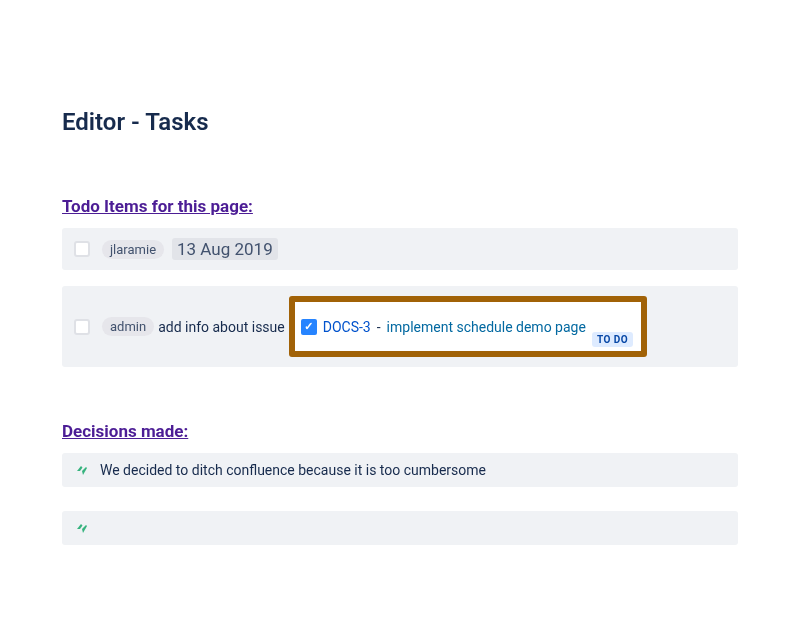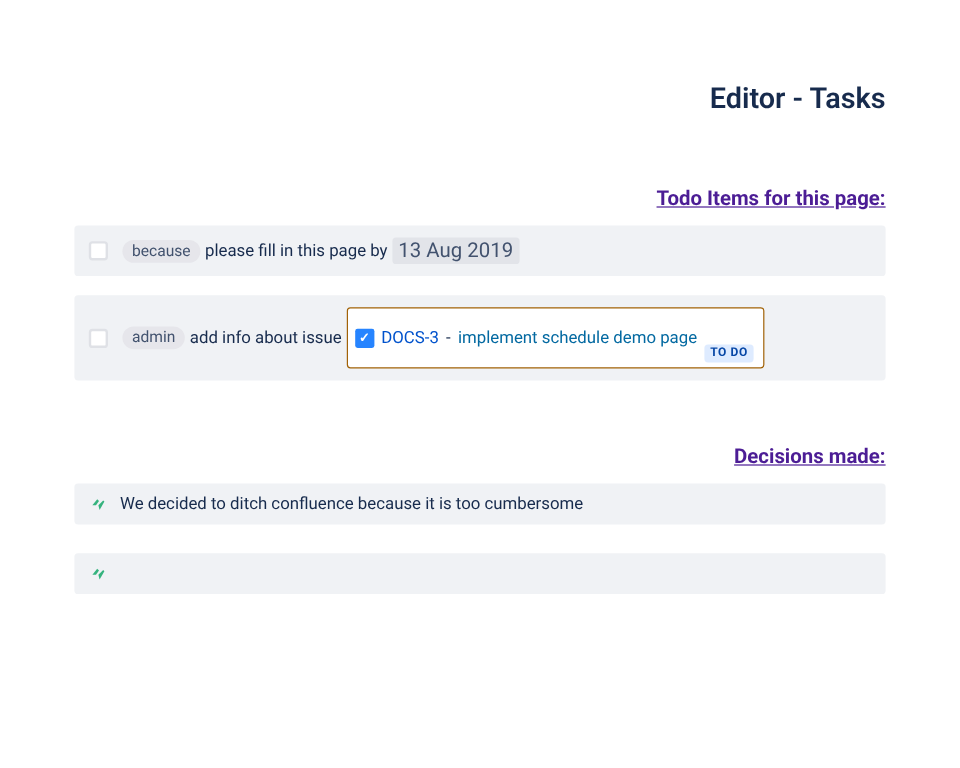--- a/index.html
+++ b/index.html
@@ -5,22 +5,21 @@
     * { margin: 0; padding: 0; box-sizing: border-box; }
     body {
       font-family: -apple-system, BlinkMacSystemFont, "Segoe UI", Roboto, Helvetica, Arial, sans-serif;
       background: #fff;
       color: #172B4D;
       width: 800px;
       height: 640px;
       padding: 0;
     }
     .page {
-      padding: 68px 62px 0 62px;
-      text-align: right;
+      padding: 108px 62px 0 62px;
     }
     h1 {
       font-size: 24px;
       font-weight: 600;
       color: #172B4D;
       margin-bottom: 60px;
     }
     .section-heading {
       font-size: 17px;
       font-weight: 700;
@@ -65,21 +64,21 @@
     .date-pill {
       background: #E2E4E9;
       border-radius: 3px;
       padding: 1px 5px;
       font-size: 17px;
       color: #42526E;
       display: inline-block;
     }
     .issue-card {
       background: #fff;
-      border: 1px solid #a16207;
+      border: 6px solid #a16207;
       border-radius: 3px;
       padding: 4px 8px 4px 6px;
       display: inline-flex;
       align-items: center;
       gap: 6px;
       font-size: 14px;
     }
     .issue-type-icon {
       width: 16px;
       height: 16px;
@@ -146,22 +145,21 @@
 
 <div class="page">
   <h1>Editor - Tasks</h1>
 
   <div class="section-heading">Todo Items for this page:</div>
 
   <div class="task-list">
 
     <div class="task-row">
       <div class="checkbox"></div>
-      <span class="mention">because</span>
-      <span style="margin-left:-4px;margin-right:-4px;"> please fill in this page by </span>
+      <span class="mention">jlaramie</span>
       <span class="date-pill">13 Aug 2019</span>
     </div>
 
     <div class="task-row">
       <div class="checkbox"></div>
       <span class="mention">admin</span>
       <span style="margin-left:-4px;margin-right:-4px;"> add info about issue </span>
       <span class="issue-card">
         <span class="issue-type-icon"></span>
         <span class="issue-key">DOCS-3</span>

